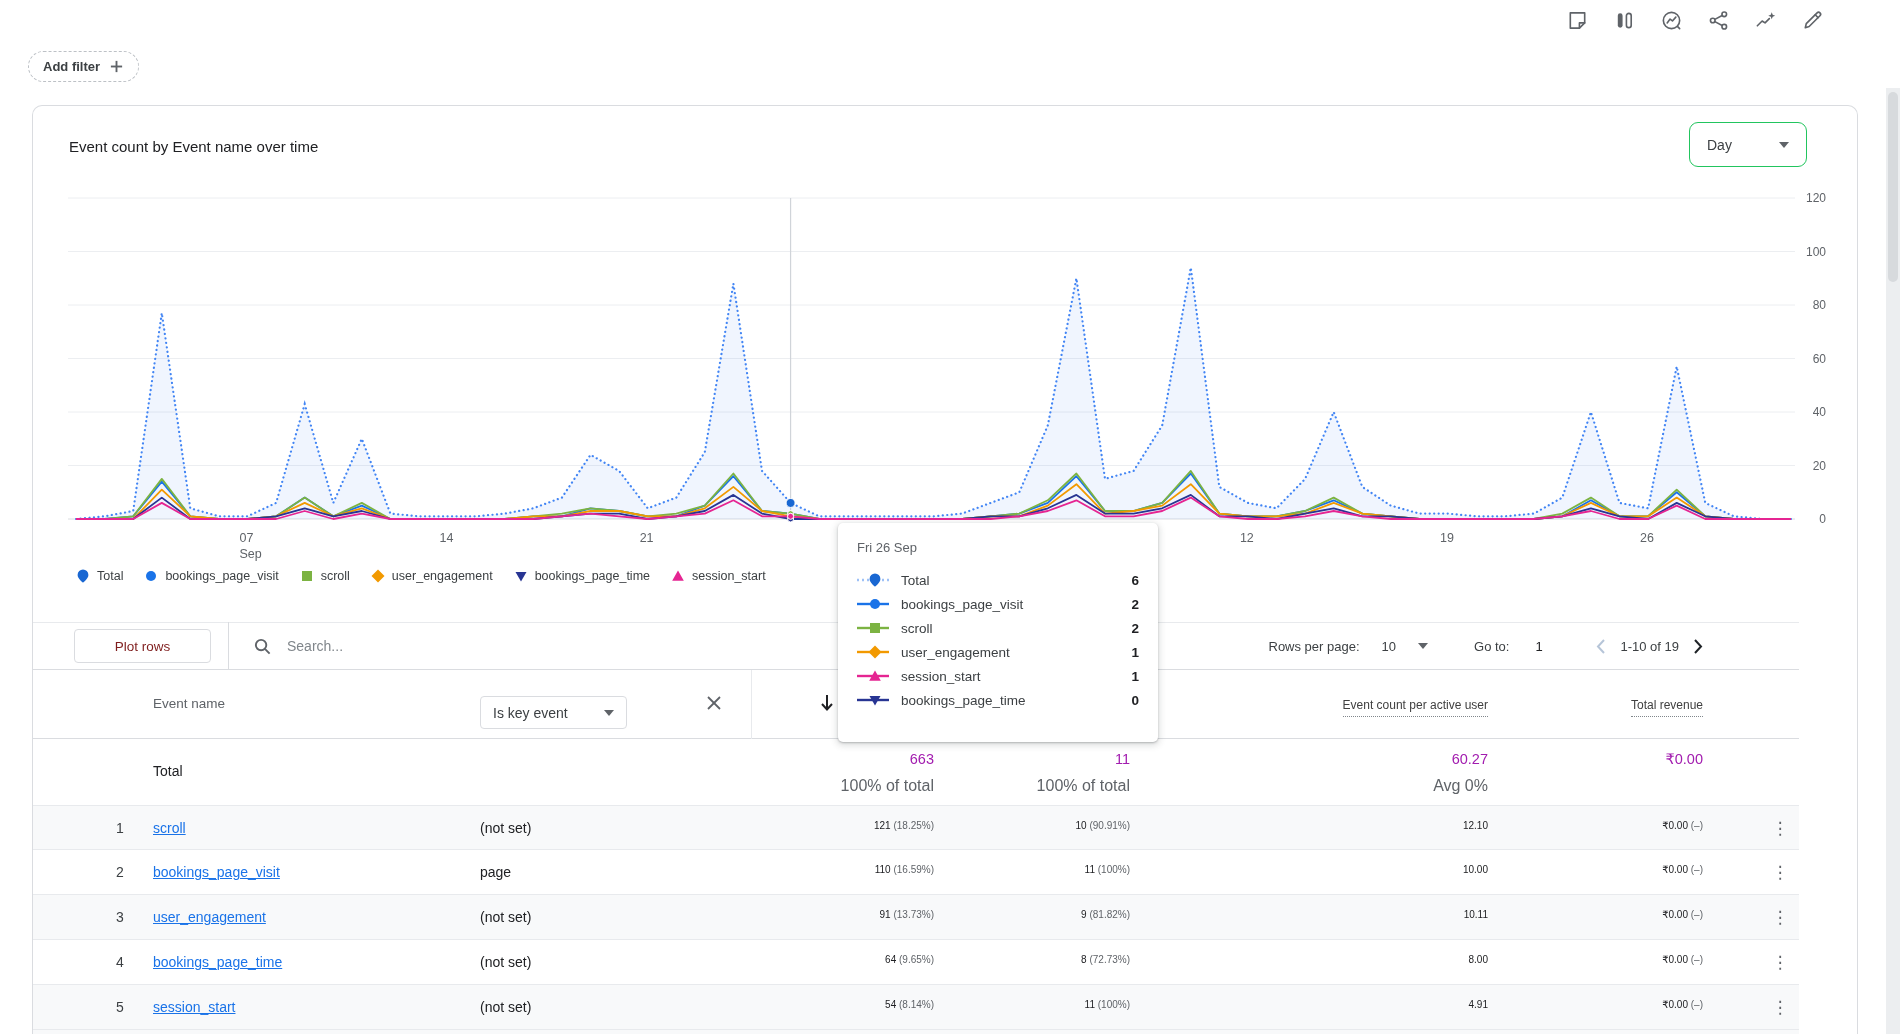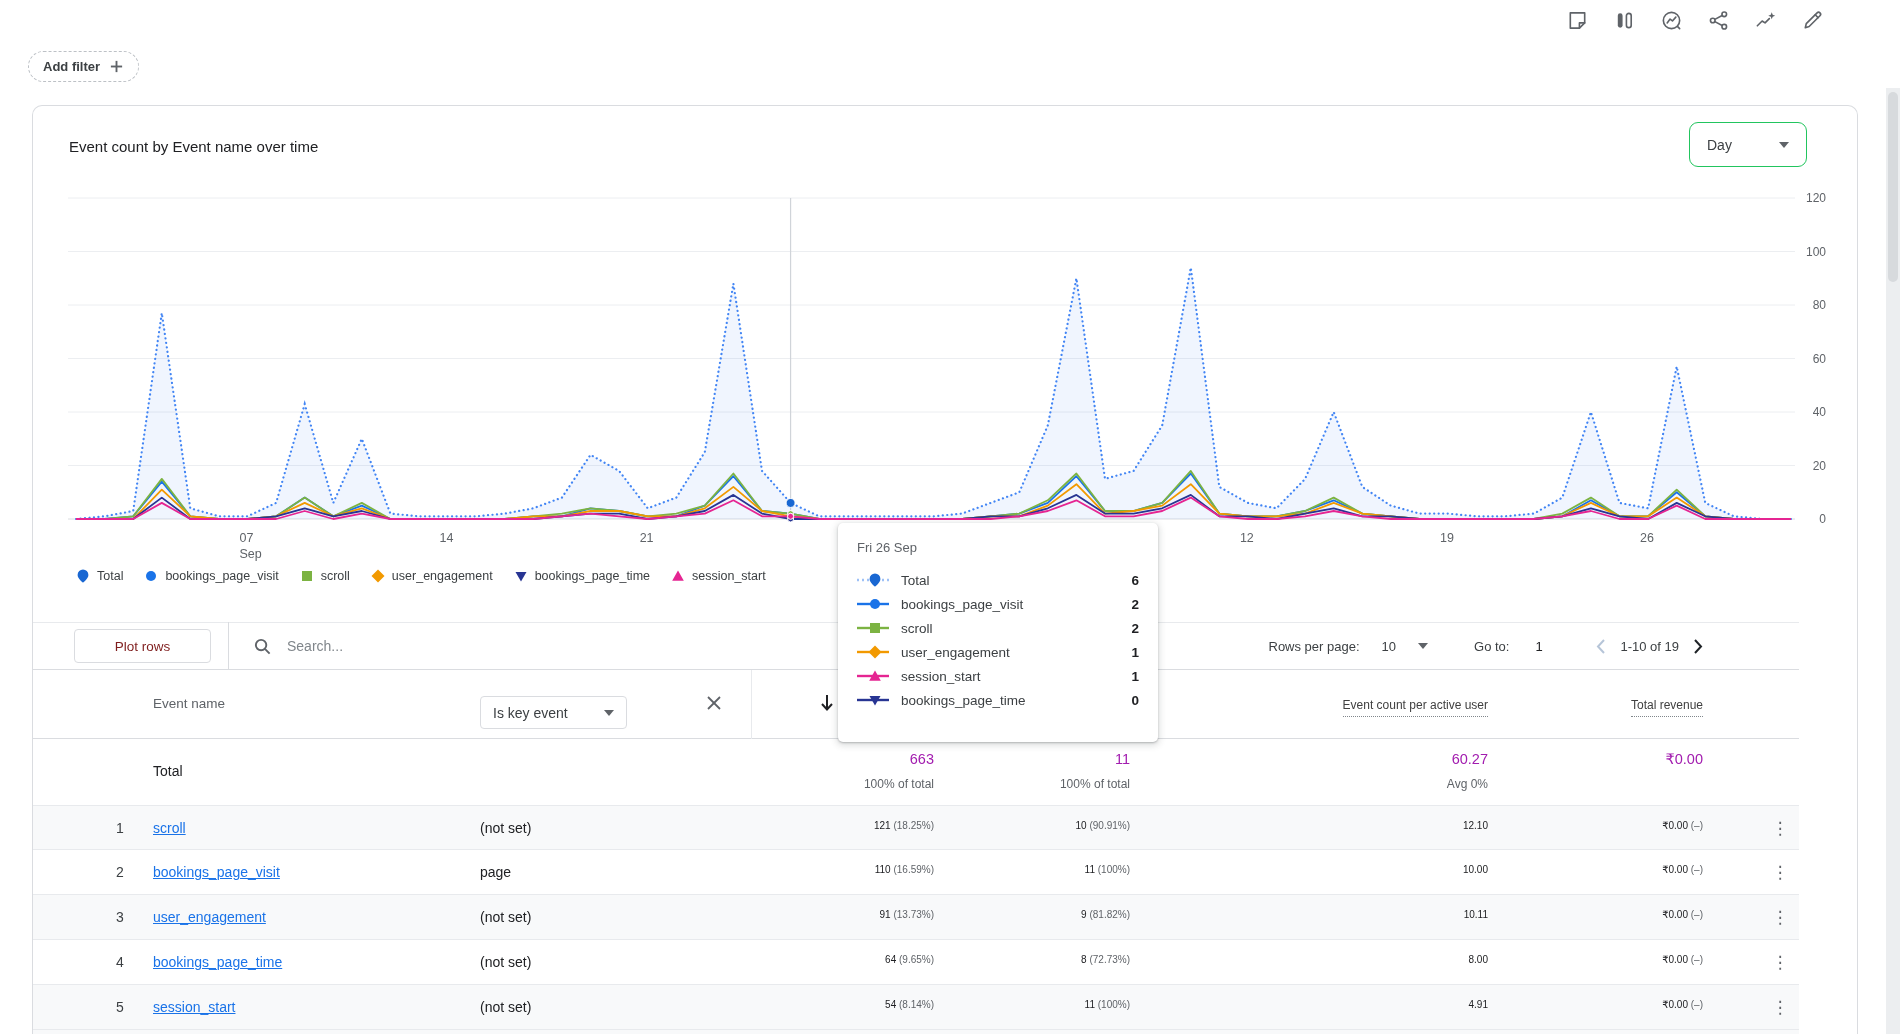--- a/index.html
+++ b/index.html
@@ -68,21 +68,21 @@
   .close-x { position:absolute; left:672px; top:24px; width:18px; height:18px; }
   .close-x svg { width:18px; height:18px; stroke:#5f6368; stroke-width:1.8; }
   .sort-arrow { position:absolute; left:786px; top:23px; width:16px; height:20px; }
   .sort-arrow svg { width:16px; height:20px; stroke:#202124; stroke-width:2; fill:none; }
   .hdr-num { position:absolute; top:28px; font-size:12px; color:#404040; white-space:nowrap; }
   .dotted-u { border-bottom:1px dotted #80868b; padding-bottom:4px; }
 
   .total-row { position:absolute; left:0; top:633px; width:1766px; height:66px; background:#fff; }
   .total-label { position:absolute; left:120px; top:24px; font-size:14px; color:#202124; }
   .tot-val { position:absolute; top:12px; font-size:14.5px; color:#a21caf; white-space:nowrap; }
-  .tot-sub { position:absolute; top:38px; font-size:12px; color:#5f6368; white-space:nowrap;margin-left:40px; }
+  .tot-sub { position:absolute; top:38px; font-size:16px; color:#5f6368; white-space:nowrap;margin-left:40px; }
 
   .data-row { position:absolute; left:0; width:1766px; height:45px; border-top:1px solid #e8eaed; background:#fff; }
   .data-row.alt { background:#f8f9fa; }
   .row-index { position:absolute; left:76px; top:14px; width:22px; font-size:14px; color:#3c4043; text-align:center; }
   .row-link { position:absolute; left:120px; top:14px; font-size:14px; color:#1a73e8; text-decoration:underline; cursor:pointer; }
   .row-key { position:absolute; left:447px; top:14px; font-size:14px; color:#202124; }
   .cell-num { position:absolute; top:14px; font-size:10px; color:#202124; white-space:nowrap; text-align:right; }
   .pct { color:#5f6368; }
   .kebab { position:absolute; left:1736px; top:11px; width:22px; height:24px; font-size:17px; color:#5f6368;
     text-align:center; line-height:24px; cursor:pointer; letter-spacing:0; }

